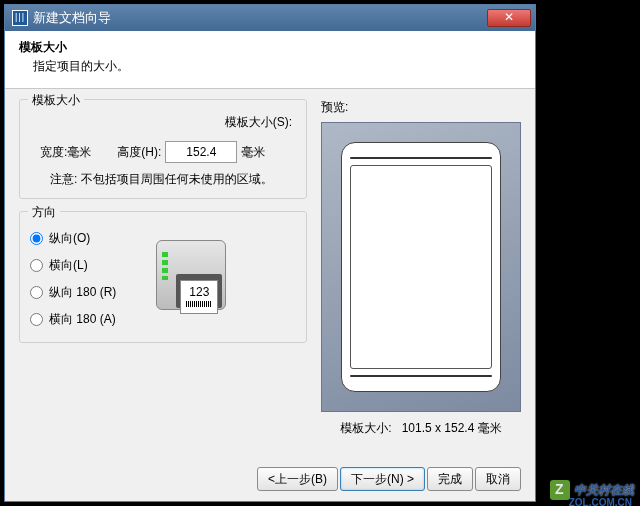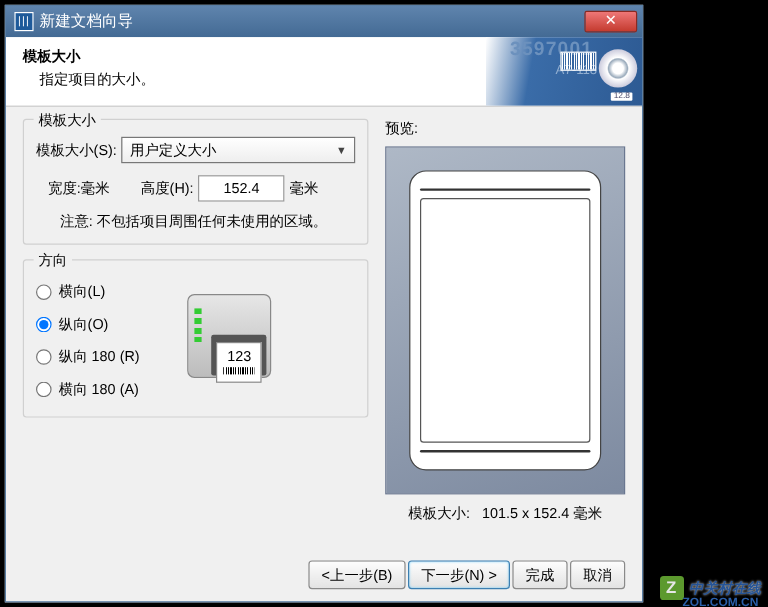--- a/index.html
+++ b/index.html
@@ -65,39 +65,29 @@
 <div class="window">
   <div class="titlebar">
     <div class="app-icon"></div>
     <div class="title">新建文档向导</div>
     <div class="close-btn">✕</div>
   </div>
 
   <div class="header">
     <div class="header-title">模板大小</div>
     <div class="header-sub">指定项目的大小。</div>
-    <div class="banner">
-      <div class="banner-num">3597001</div>
-      <div class="banner-a7">A7-118</div>
-      <div class="banner-barcode"></div>
-      <div class="banner-disc"></div>
-      <div class="banner-tag">12.8</div>
-    </div>
   </div>
 
   <div class="body">
     <div class="left-col">
 
       <div class="size-group">
         <div class="group-legend">模板大小</div>
         <div class="row">
           <label>模板大小(S):</label>
-          <div class="dropdown">
-            <span>用户定义大小</span>
-          </div>
         </div>
         <div class="dim-row">
           <div class="seg">
             <label>宽度:</label>
             <span>毫米</span>
           </div>
           <div style="width:18px"></div>
           <div class="seg">
             <label>高度(H):</label>
             <input class="num-input" value="152.4" style="">
@@ -105,26 +95,26 @@
           </div>
         </div>
         <div class="note">注意: 不包括项目周围任何未使用的区域。</div>
       </div>
 
       <div class="orient-group">
         <div class="group-legend">方向</div>
         <div class="orient-body">
           <div class="radios">
             <label class="radio-item">
+              <input type="radio" name="o" checked="" style="">
+              <span>纵向(O)</span>
+            </label>
+            <label class="radio-item">
               <input type="radio" name="o" style="">
               <span>横向(L)</span>
-            </label>
-            <label class="radio-item">
-              <input type="radio" name="o" checked="" style="">
-              <span>纵向(O)</span>
             </label>
             <label class="radio-item">
               <input type="radio" name="o" style="">
               <span>纵向 180 (R)</span>
             </label>
             <label class="radio-item">
               <input type="radio" name="o" style="">
               <span>横向 180 (A)</span>
             </label>
           </div>

